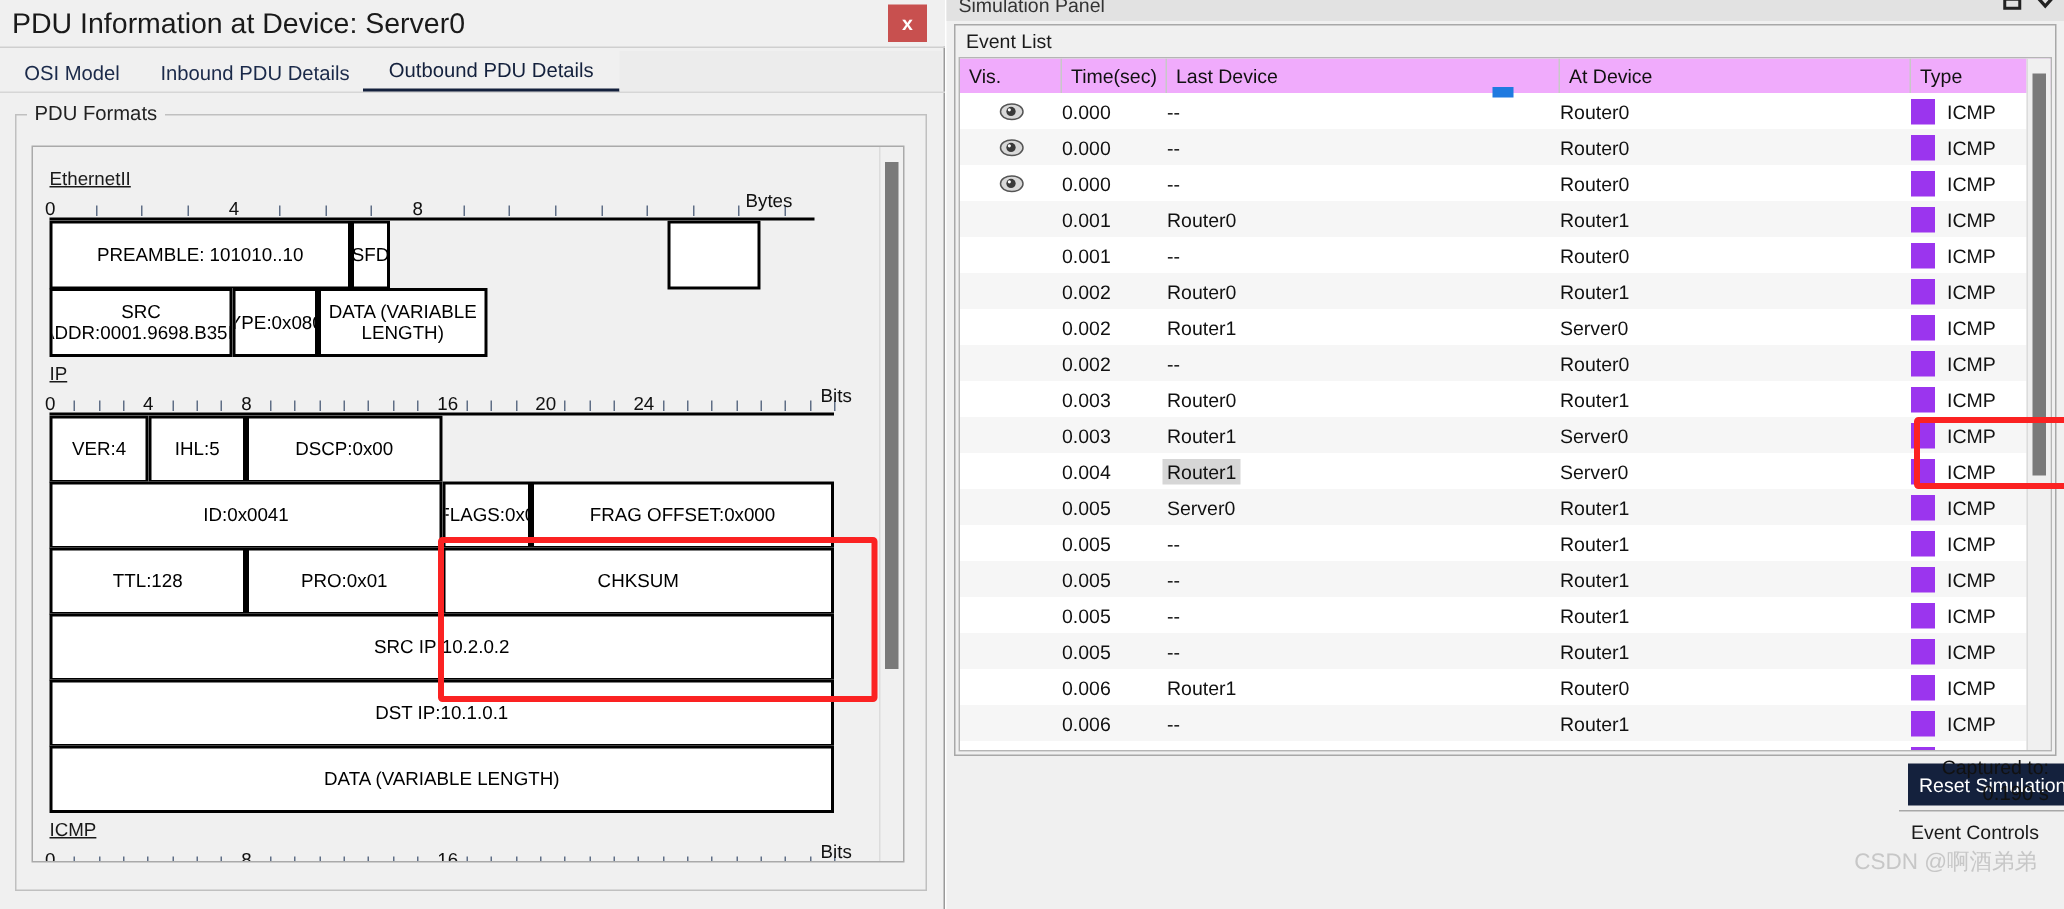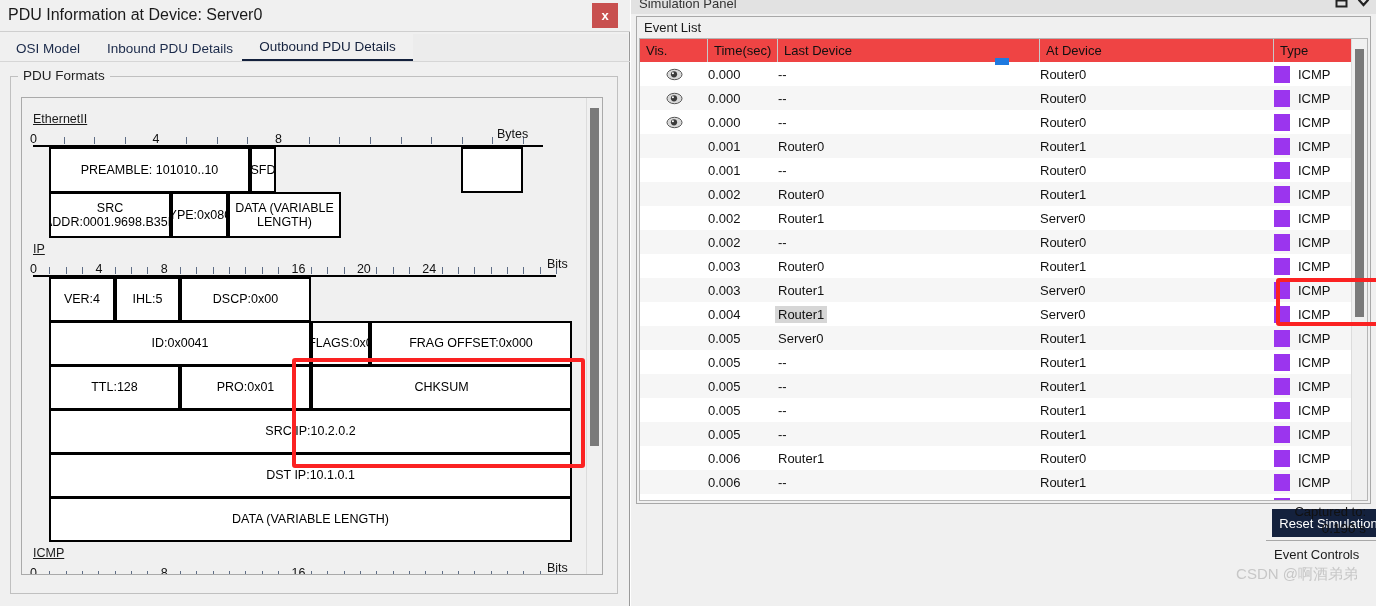--- a/index.html
+++ b/index.html
@@ -17,21 +17,21 @@
     background: #f0f0f0;
     border-right: 1px solid #9a9a9a;
     box-sizing: border-box;
   }
   #pdu-titlebar {
     position: absolute; left: 0; top: 0; width: 630px; height: 31px;
     background: #f0f0f0;
   }
   #pdu-title-text {
     position: absolute; left: 8px; top: 6px;
-    font-size: 16px; color: #1a1a1a; font-weight: 500;
+    font-size: 19px; color: #1a1a1a; font-weight: 500;
     white-space: nowrap;
   }
   #pdu-close-btn {
     position: absolute; right: 12px; top: 3px;
     width: 26px; height: 25px;
     background: #c8504f;
     color: #ffffff;
     font-size: 13px; font-weight: bold;
     display: flex; align-items: center; justify-content: center;
     cursor: pointer;
@@ -134,21 +134,20 @@
     position: absolute;
     border: 2px solid #000;
     background: #ffffff;
     box-sizing: border-box;
     display: flex; align-items: center; justify-content: center;
     text-align: center;
     font-size: 12.5px; color: #000;
     line-height: 1.15;
     padding: 0 2px;
     overflow: hidden;
-    margin-left: 16px;
   }
 
   
   #ip-red-box {
     position: absolute; left: 270px; top: 260px;
     width: 293px; height: 110px;
     border: 4px solid #fb2222;
     border-radius: 3px;
     box-sizing: border-box;
     pointer-events: none;
@@ -190,21 +189,21 @@
   #event-table-wrap {
     position: absolute; left: 8px; top: 38px;
     width: 729px; height: 463px;
     background: #ffffff;
     border: 1px solid #b5b5b5;
     box-sizing: border-box;
     overflow: hidden;
   }
   #event-thead {
     position: absolute; left: 0; top: 0; width: 727px; height: 23px;
-    background: #ef4444;
+    background: #f0abfc;
     border-bottom: 1px solid #c3c3c3;
   }
   .th {
     position: absolute; top: 0; height: 23px;
     font-size: 13px; color: #111;
     display: flex; align-items: center;
     padding-left: 6px;
     border-right: 1px solid #c8c8c8;
     box-sizing: border-box;
   }

